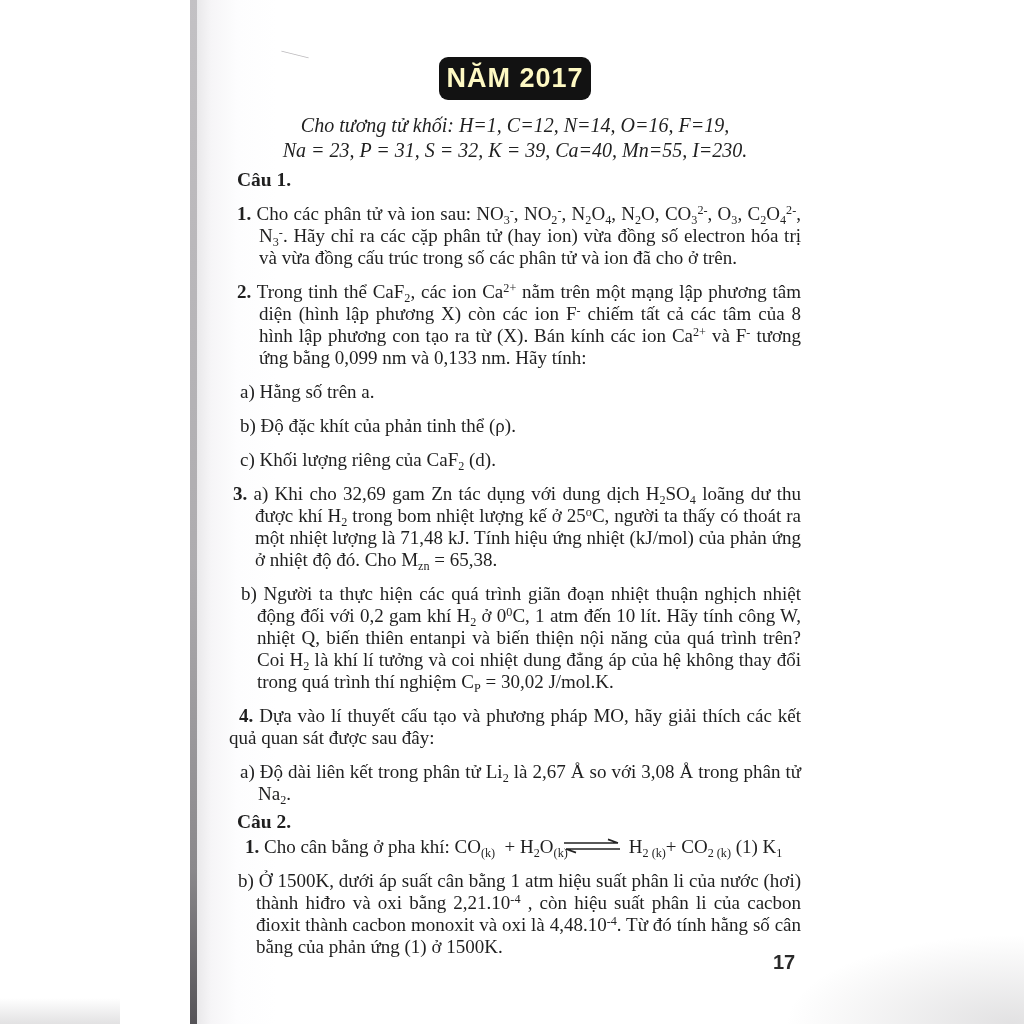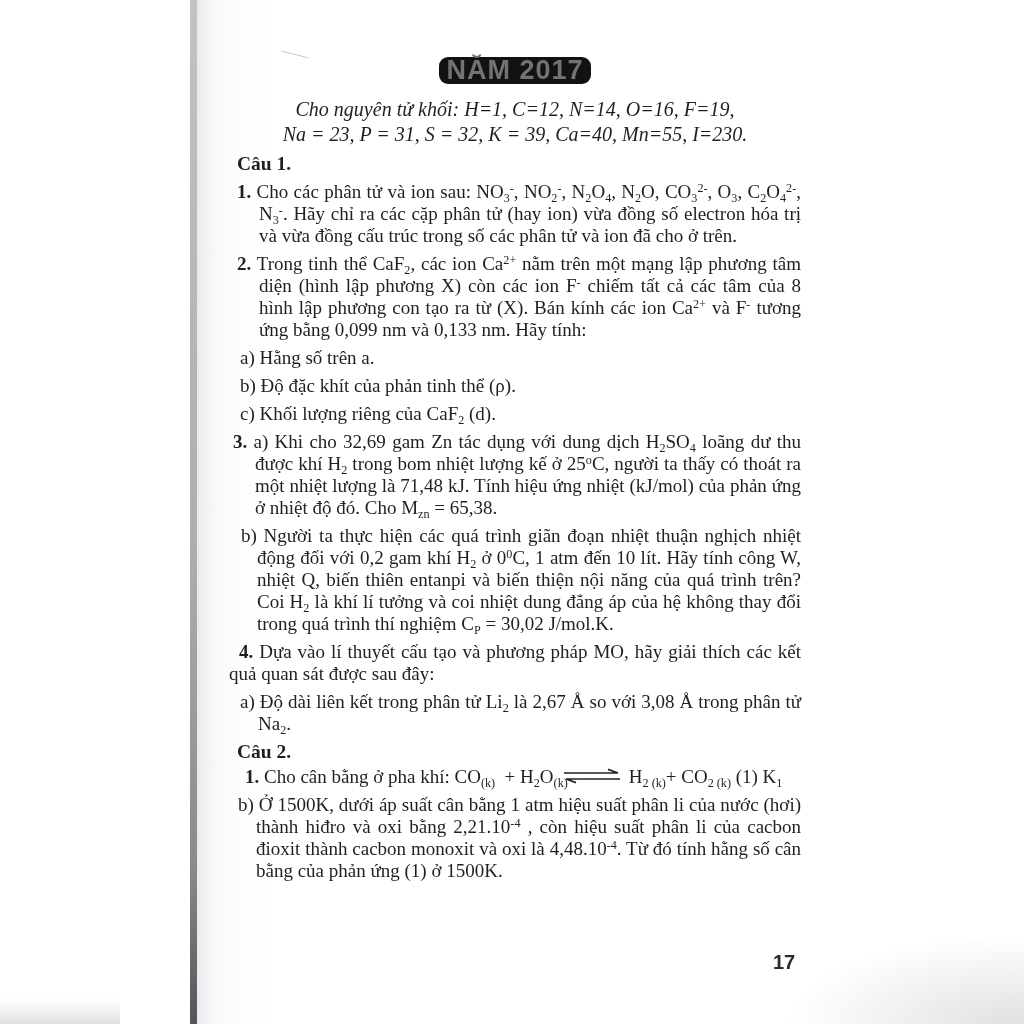--- a/index.html
+++ b/index.html
@@ -25,35 +25,35 @@
     position:absolute; left:0; bottom:0; width:120px; height:26px;
     background:linear-gradient(to top, rgba(140,138,142,0.25), rgba(140,138,142,0));
   }
   .scratch {
     position:absolute; left:84px; top:54px; width:28px; height:1px;
     background:#bdbbbe; transform:rotate(14deg);
   }
   .content { position:absolute; left:32px; top:0; width:572px; }
 
   .badge {
-    width:152px; height:27px; margin:57px auto 0 auto;
+    width:152px; height:43px; margin:57px auto 0 auto;
     background:#121212; border-radius:9px;
-    color:#737373; display:flex; align-items:center; justify-content:center;
+    color:#fef9c3; display:flex; align-items:center; justify-content:center;
     font-family:"Liberation Sans","DejaVu Sans",sans-serif;
     font-weight:bold; font-size:27px; letter-spacing:1px;
   }
   .masses {
     margin-top:13px; text-align:center; font-style:italic;
     font-size:20px; line-height:25px;
   }
   .cau {
     font-size:19.5px; font-weight:bold; margin:6px 0 2px 8px; line-height:22px;
   }
   p.item {
-    margin:6px 0 2px 0; font-size:19px; line-height:22px; text-align:justify;
+    margin:12px 0 2px 0; font-size:19px; line-height:22px; text-align:justify;
   }
   .mk { font-weight:bold; }
   sub, sup { font-size:64%; line-height:0; position:relative; vertical-align:baseline; }
   sub { top:0.30em; }
   sup { top:-0.50em; }
 
   .ind-num    { padding-left:30px; text-indent:-22px; }   
   .ind-abc    { padding-left:29px; text-indent:-18px; margin-bottom:1px !important; }
   .ind-3a     { padding-left:26px; text-indent:-22px; }
   .ind-3b     { padding-left:28px; text-indent:-16px; }
@@ -79,21 +79,21 @@
 <div class="page">
   <div class="scratch"></div>
 
   <div class="content">
 
     <div class="badge">
       <span>NĂM 2017</span>
     </div>
 
     <div class="masses">
-      <div>Cho nguyên tử khối: H=1, C=12, N=14, O=16, F=19,</div>
+      <div>Cho tương tử khối: H=1, C=12, N=14, O=16, F=19,</div>
       <div>Na = 23, P = 31, S = 32, K = 39, Ca=40, Mn=55, I=230.</div>
     </div>
 
     <div class="cau">Câu 1.</div>
 
     <p class="item ind-num">
       <b class="mk">1.</b>
       <span>Cho các phân tử và ion sau: NO<sub>3</sub><sup>-</sup>, NO<sub>2</sub><sup>-</sup>, N<sub>2</sub>O<sub>4</sub>, N<sub>2</sub>O, CO<sub>3</sub><sup>2-</sup>, O<sub>3</sub>, C<sub>2</sub>O<sub>4</sub><sup>2-</sup>, N<sub>3</sub><sup>-</sup>. Hãy chỉ ra các cặp phân tử (hay ion) vừa đồng số electron hóa trị và vừa đồng cấu trúc trong số các phân tử và ion đã cho ở trên.</span>
     </p>
 

